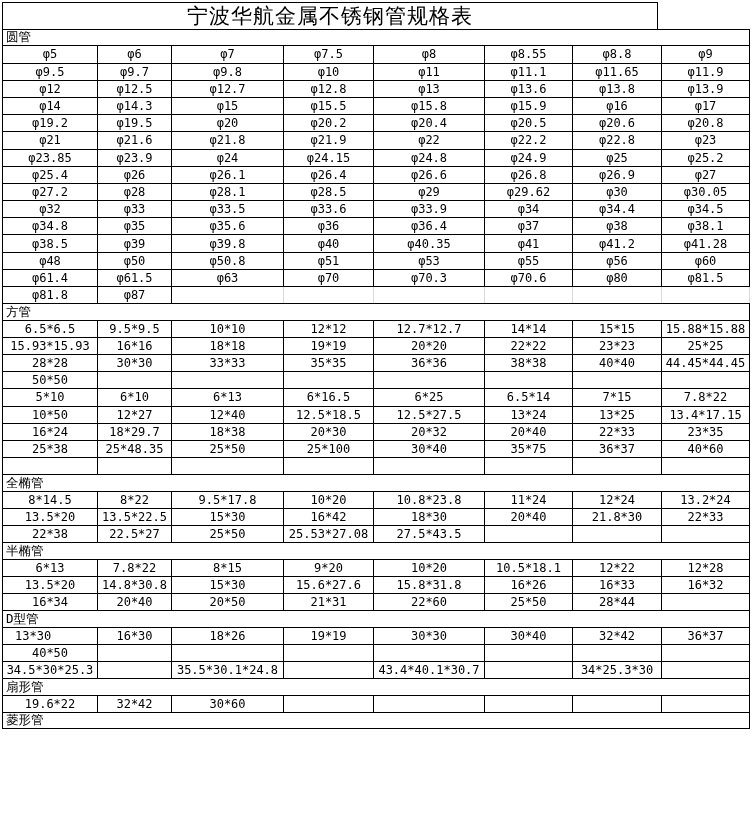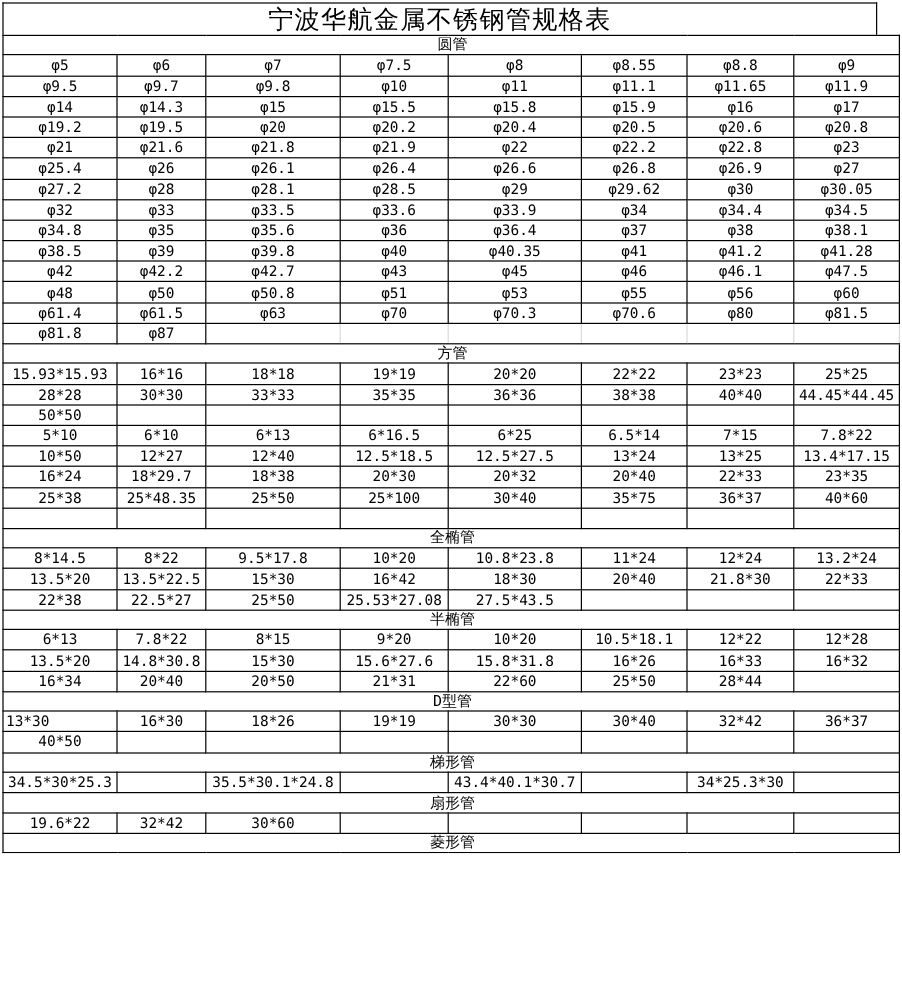--- a/index.html
+++ b/index.html
@@ -9,21 +9,21 @@
     width: 752px;
   }
   .sheet {
     position: relative;
     margin: 2px 0 0 2px;
     width: 748px;
     color: #000;
   }
   .title {
     box-sizing: border-box;
-    width: 729px;
+    width: 656px;
     height: 27px;
     line-height: 26px;
     text-align: center;
     font-family: "DejaVu Serif", "Liberation Serif", serif;
     font-size: 21px;
     letter-spacing: 1px;
     border: 1px solid #000;
     border-bottom: none;
     overflow: hidden;
     white-space: nowrap;
@@ -40,27 +40,27 @@
     text-align: center;
     vertical-align: middle;
     height: 16.2px;
     padding: 0 1px;
     overflow: hidden;
     white-space: nowrap;
     line-height: 1;
   }
   table.spec tr.sec td {
     height: 15.4px;
-    text-align: center;
+    text-align: left;
     padding-left: 3px;
     font-size: 12.5px;
   }
   table.spec td.left {
     text-align: left;
-    padding-left: 2px;
+    padding-left: 12px;
   }
   table.spec td.faint {
     border-left-color: #d9d9d9;
     border-right-color: #d9d9d9;
   }
 </style>
 </head>
 <body>
 
 <div class="sheet">
@@ -95,20 +95,30 @@
           <td>φ9.5</td>
           <td>φ9.7</td>
           <td>φ9.8</td>
           <td>φ10</td>
           <td>φ11</td>
           <td>φ11.1</td>
           <td>φ11.65</td>
           <td>φ11.9</td>
         </tr>
         <tr>
+          <td>φ12</td>
+          <td>φ12.5</td>
+          <td>φ12.7</td>
+          <td>φ12.8</td>
+          <td>φ13</td>
+          <td>φ13.6</td>
+          <td>φ13.8</td>
+          <td>φ13.9</td>
+        </tr>
+        <tr>
           <td>φ14</td>
           <td>φ14.3</td>
           <td>φ15</td>
           <td>φ15.5</td>
           <td>φ15.8</td>
           <td>φ15.9</td>
           <td>φ16</td>
           <td>φ17</td>
         </tr>
         <tr>
@@ -125,20 +135,30 @@
           <td>φ21</td>
           <td>φ21.6</td>
           <td>φ21.8</td>
           <td>φ21.9</td>
           <td>φ22</td>
           <td>φ22.2</td>
           <td>φ22.8</td>
           <td>φ23</td>
         </tr>
         <tr>
+          <td>φ23.85</td>
+          <td>φ23.9</td>
+          <td>φ24</td>
+          <td>φ24.15</td>
+          <td>φ24.8</td>
+          <td>φ24.9</td>
+          <td>φ25</td>
+          <td>φ25.2</td>
+        </tr>
+        <tr>
           <td>φ25.4</td>
           <td>φ26</td>
           <td>φ26.1</td>
           <td>φ26.4</td>
           <td>φ26.6</td>
           <td>φ26.8</td>
           <td>φ26.9</td>
           <td>φ27</td>
         </tr>
         <tr>
@@ -175,30 +195,20 @@
           <td>φ38.5</td>
           <td>φ39</td>
           <td>φ39.8</td>
           <td>φ40</td>
           <td>φ40.35</td>
           <td>φ41</td>
           <td>φ41.2</td>
           <td>φ41.28</td>
         </tr>
         <tr>
-          <td>φ42</td>
-          <td>φ42.2</td>
-          <td>φ42.7</td>
-          <td>φ43</td>
-          <td>φ45</td>
-          <td>φ46</td>
-          <td>φ46.1</td>
-          <td>φ47.5</td>
-        </tr>
-        <tr>
           <td>φ48</td>
           <td>φ50</td>
           <td>φ50.8</td>
           <td>φ51</td>
           <td>φ53</td>
           <td>φ55</td>
           <td>φ56</td>
           <td>φ60</td>
         </tr>
         <tr>
@@ -218,20 +228,30 @@
           <td class="faint"></td>
           <td class="faint"></td>
           <td class="faint"></td>
           <td class="faint"></td>
           <td class="faint"></td>
         </tr>
         <tr class="sec">
           <td colspan="8">方管</td>
         </tr>
         <tr>
+          <td>6.5*6.5</td>
+          <td>9.5*9.5</td>
+          <td>10*10</td>
+          <td>12*12</td>
+          <td>12.7*12.7</td>
+          <td>14*14</td>
+          <td>15*15</td>
+          <td>15.88*15.88</td>
+        </tr>
+        <tr>
           <td>15.93*15.93</td>
           <td>16*16</td>
           <td>18*18</td>
           <td>19*19</td>
           <td>20*20</td>
           <td>22*22</td>
           <td>23*23</td>
           <td>25*25</td>
         </tr>
         <tr>
@@ -386,23 +406,20 @@
         <tr>
           <td>40*50</td>
           <td></td>
           <td></td>
           <td></td>
           <td></td>
           <td></td>
           <td></td>
           <td></td>
         </tr>
-        <tr class="sec">
-          <td colspan="8">梯形管</td>
-        </tr>
         <tr>
           <td>34.5*30*25.3</td>
           <td></td>
           <td>35.5*30.1*24.8</td>
           <td></td>
           <td>43.4*40.1*30.7</td>
           <td></td>
           <td>34*25.3*30</td>
           <td></td>
         </tr>

